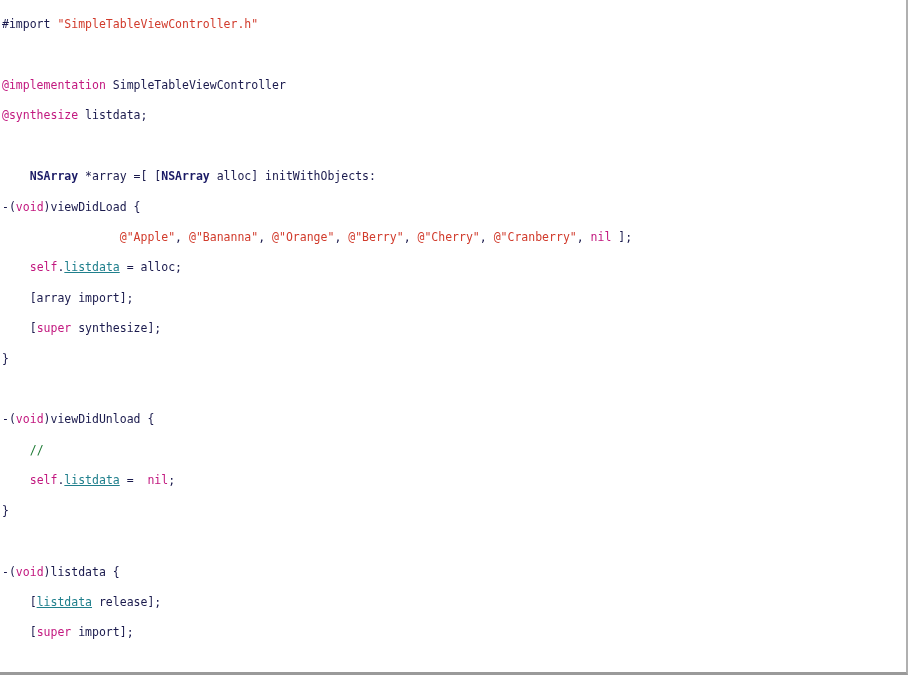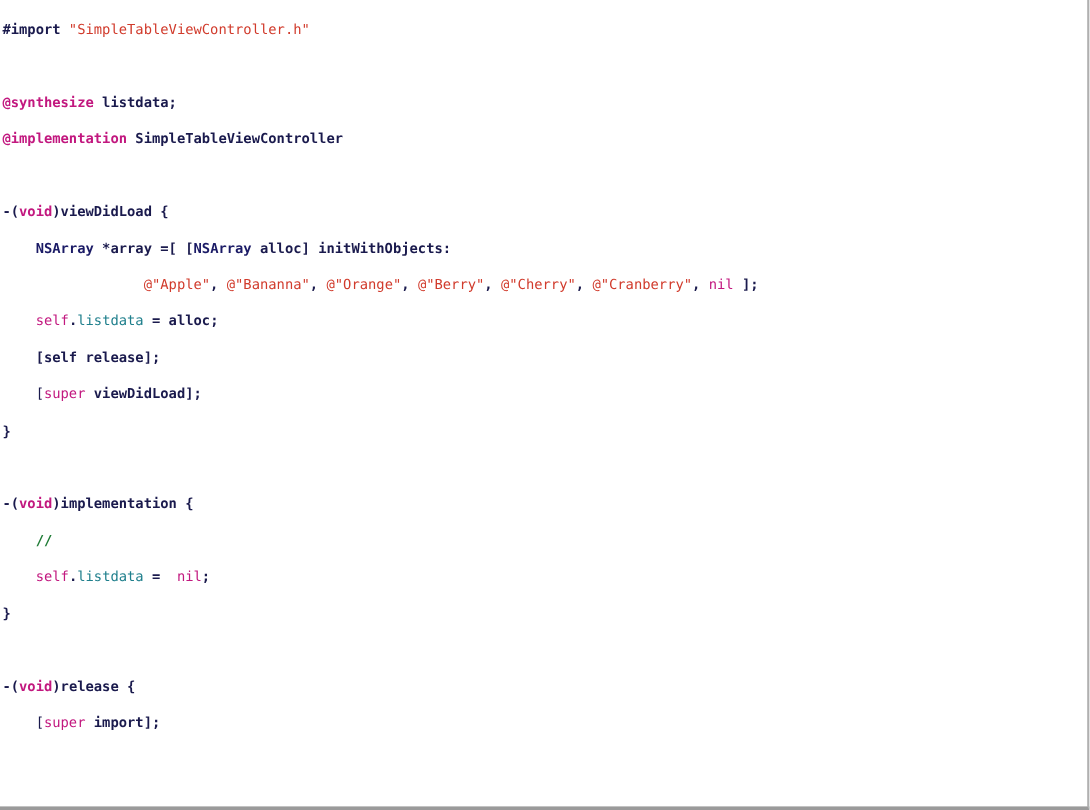--- a/index.html
+++ b/index.html
@@ -30,48 +30,49 @@
     letter-spacing: 0px;
     -webkit-font-smoothing: antialiased;
   }
   .ln { display: block; min-height: 15.2px; }
   
   .kw   { color: #c2187f; }              
   .dir  { color: #c2187f; }              
   .type { color: #1b1b66; font-weight: bold; }              
   .str  { color: #d13b2c; }              
   .cmt  { color: #1d7a34; }              
-  .id   { color: #1f7f8c; }              
+  .id   { color: #1f7f8c; text-decoration: underline; }              
   .plain{ color: #1a1a4d; }              
-  .bold { font-weight: bold; }
+  .bold { font-weight: normal; }
 </style>
 </head>
 <body>
 
 <div id="page">
   <div id="code">
 <span class="ln"><span class="plain bold">#import </span><span class="str">"SimpleTableViewController.h"</span></span>
 <span class="ln"> </span>
+<span class="ln"><span class="dir bold">@implementation</span><span class="plain bold"> SimpleTableViewController</span></span>
 <span class="ln"><span class="dir bold">@synthesize</span><span class="plain bold"> listdata;</span></span>
-<span class="ln"><span class="dir bold">@implementation</span><span class="plain bold"> SimpleTableViewController</span></span>
 <span class="ln"> </span>
+<span class="ln"><span class="plain">    </span><span class="type">NSArray</span><span class="plain bold"> *array =[ [</span><span class="type">NSArray</span><span class="plain bold"> alloc] initWithObjects:</span></span>
 <span class="ln"><span class="plain bold">-(</span><span class="kw bold">void</span><span class="plain bold">)viewDidLoad {</span></span>
-<span class="ln"><span class="plain">    </span><span class="type">NSArray</span><span class="plain bold"> *array =[ [</span><span class="type">NSArray</span><span class="plain bold"> alloc] initWithObjects:</span></span>
 <span class="ln"><span class="plain">                 </span><span class="str">@"Apple"</span><span class="plain bold">, </span><span class="str">@"Bananna"</span><span class="plain bold">, </span><span class="str">@"Orange"</span><span class="plain bold">, </span><span class="str">@"Berry"</span><span class="plain bold">, </span><span class="str">@"Cherry"</span><span class="plain bold">, </span><span class="str">@"Cranberry"</span><span class="plain bold">, </span><span class="kw">nil</span><span class="plain bold"> ];</span></span>
 <span class="ln"><span class="plain">    </span><span class="kw">self</span><span class="plain bold">.</span><span class="id">listdata</span><span class="plain bold"> = alloc;</span></span>
-<span class="ln"><span class="plain bold">    [self release];</span></span>
-<span class="ln"><span class="plain">    [</span><span class="kw">super</span><span class="plain bold"> viewDidLoad];</span></span>
+<span class="ln"><span class="plain bold">    [array import];</span></span>
+<span class="ln"><span class="plain">    [</span><span class="kw">super</span><span class="plain bold"> synthesize];</span></span>
 <span class="ln"><span class="plain bold">}</span></span>
 <span class="ln"> </span>
-<span class="ln"><span class="plain bold">-(</span><span class="kw bold">void</span><span class="plain bold">)implementation {</span></span>
+<span class="ln"><span class="plain bold">-(</span><span class="kw bold">void</span><span class="plain bold">)viewDidUnload {</span></span>
 <span class="ln"><span class="plain">    </span><span class="cmt bold">//</span></span>
 <span class="ln"><span class="plain">    </span><span class="kw">self</span><span class="plain bold">.</span><span class="id">listdata</span><span class="plain bold"> =  </span><span class="kw">nil</span><span class="plain bold">;</span></span>
 <span class="ln"><span class="plain bold">}</span></span>
 <span class="ln"> </span>
-<span class="ln"><span class="plain bold">-(</span><span class="kw bold">void</span><span class="plain bold">)release {</span></span>
+<span class="ln"><span class="plain bold">-(</span><span class="kw bold">void</span><span class="plain bold">)listdata {</span></span>
+<span class="ln"><span class="plain">    [</span><span class="id">listdata</span><span class="plain bold"> release];</span></span>
 <span class="ln"><span class="plain">    [</span><span class="kw">super</span><span class="plain bold"> import];</span></span>
 
 
 
 
 
 
 
 
 

